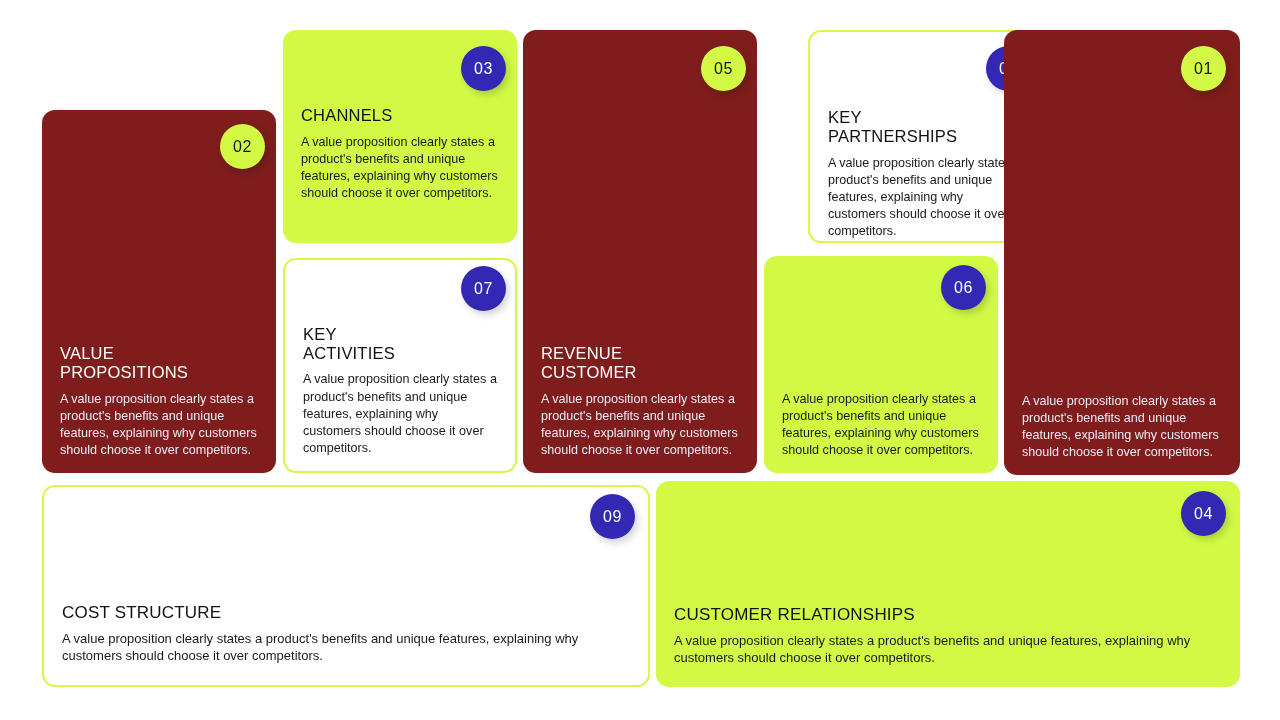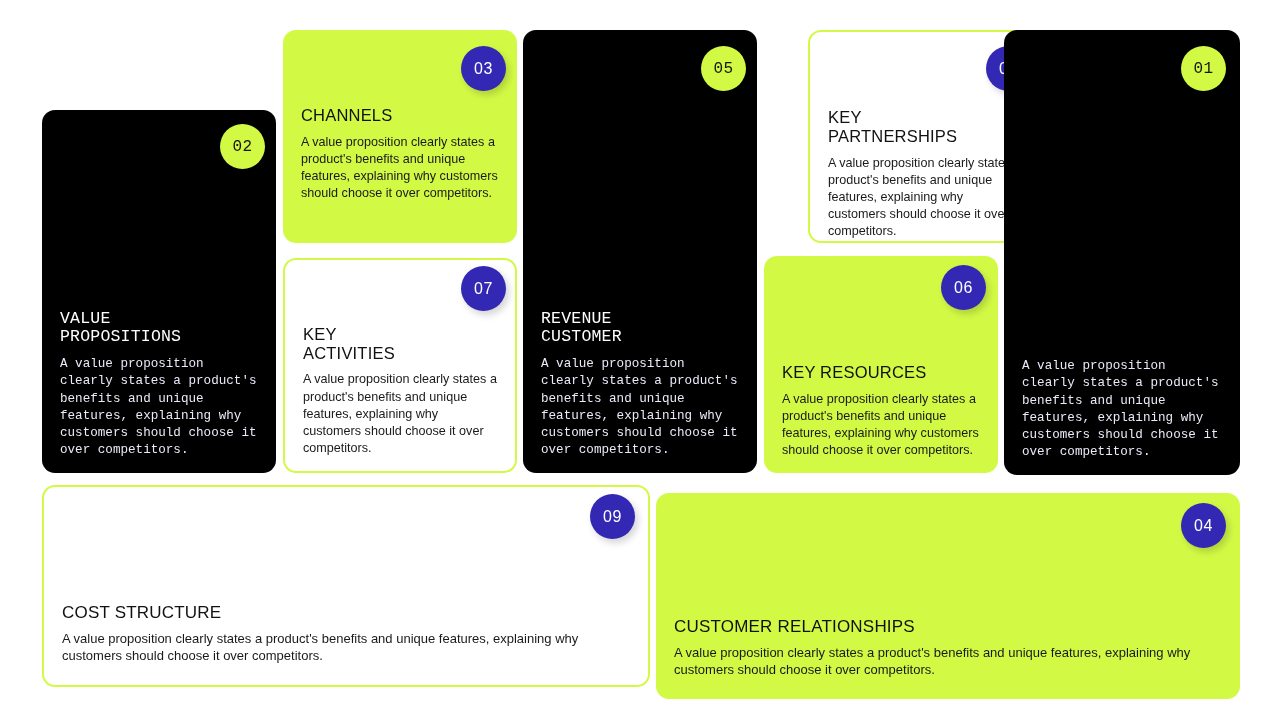--- a/index.html
+++ b/index.html
@@ -42,23 +42,22 @@
     white-space: pre-line;
   }
 
   
   .card {
     position: absolute;
     border-radius: 13px;
     padding-left: 12px;
   }
   .card.blue {
-    background: #000000;
+    background: #7f1d1d;
     color: #ffffff;
-    font-family: Liberation Mono, monospace;
   }
   .card.lime {
     background: #d2fa45;
     color: #111111;
   }
   .card.white {
     background: #ffffff;
     color: #111111;
     border: 2px solid #d2fa45;
   }
@@ -173,41 +172,40 @@
     <div class="card-body top">
       <div class="card-title">KEY
 PARTNERSHIPS</div>
       <div class="card-desc">A value proposition clearly states a product's benefits and unique features, explaining why customers should choose it over competitors.</div>
     </div>
   </div>
 
   <div class="card lime" style="left:764px; top:256px; width:234px; height:217px;">
     <div class="badge blue-badge" style="right:12px; top:9px;">06</div>
     <div class="card-body">
-      <div class="card-title">KEY RESOURCES</div>
       <div class="card-desc">A value proposition clearly states a product's benefits and unique features, explaining why customers should choose it over competitors.</div>
     </div>
   </div>
 
   <div class="card blue" style="left:1004px; top:30px; width:236px; height:445px;">
     <div class="badge lime-badge" style="right:14px; top:16px;">01</div>
     <div class="card-body">
       <div class="card-desc">A value proposition clearly states a product's benefits and unique features, explaining why customers should choose it over competitors.</div>
     </div>
   </div>
 
   <div class="card white wide" style="left:42px; top:485px; width:608px; height:202px;">
     <div class="badge blue-badge" style="right:13px; top:7px;">09</div>
     <div class="card-body">
       <div class="card-title">COST STRUCTURE</div>
       <div class="card-desc">A value proposition clearly states a product's benefits and unique features, explaining why customers should choose it over competitors.</div>
     </div>
   </div>
 
-  <div class="card lime wide" style="left:656px; top:481px; width:584px; height:206px;margin-top:12px;">
+  <div class="card lime wide" style="left:656px; top:481px; width:584px; height:206px;">
     <div class="badge blue-badge" style="right:14px; top:10px;">04</div>
     <div class="card-body">
       <div class="card-title">CUSTOMER RELATIONSHIPS</div>
       <div class="card-desc">A value proposition clearly states a product's benefits and unique features, explaining why customers should choose it over competitors.</div>
     </div>
   </div>
 
 </div>
 
 </body></html>

